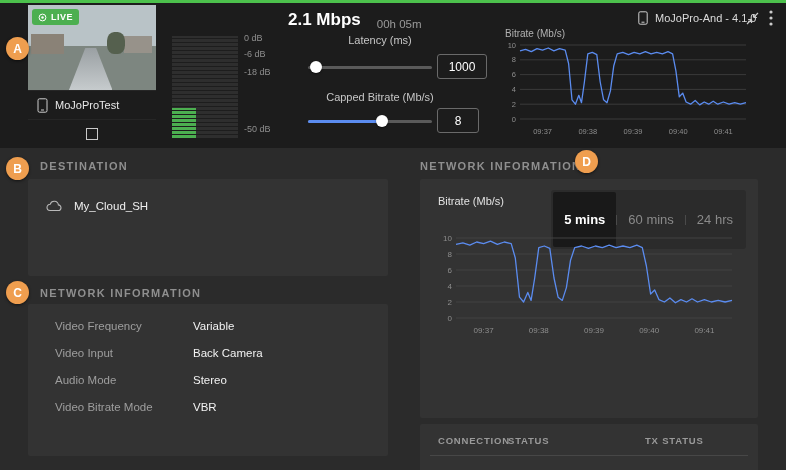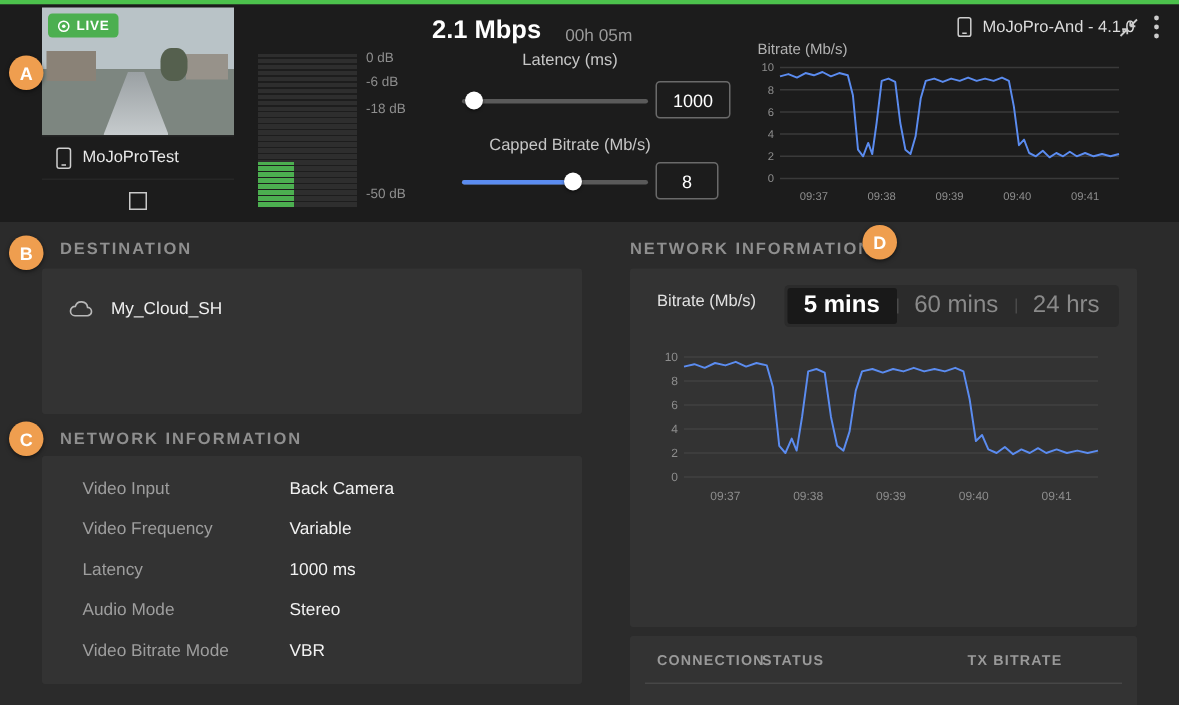--- a/index.html
+++ b/index.html
@@ -73,21 +73,21 @@
   .dest-item{display:flex;align-items:center;gap:12px;height:30px;margin-bottom:8px;color:#efefef;font-size:11.5px;}
 
   .gen-box{left:28px;top:304px;width:360px;height:152px;padding-top:8px;}
   .gen-row{display:flex;align-items:center;height:27px;font-size:11.5px;}
   .gen-row .lbl{width:165px;padding-left:27px;color:#9e9e9e;}
   .gen-row .val{color:#f2f2f2;}
 
   .net-box{left:420px;top:179px;width:338px;height:239px;}
   .nchart-label{position:absolute;left:18px;top:16px;color:#e2e2e2;font-size:11px;}
   .tabs{position:absolute;right:12px;top:11px;display:flex;align-items:center;background:#2b2b2b;border-radius:3px;padding:2px;}
-  .tab{padding:3px 11px;font-size:16px;color:#8a8a8a;border-radius:2px;cursor:pointer;}
+  .tab{padding:20px 11px;font-size:13px;color:#8a8a8a;border-radius:2px;cursor:pointer;}
   .tab.selected{background:#191919;color:#ffffff;font-weight:bold;}
   .tab-sep{width:1px;height:10px;background:#4a4a4a;}
   .nchart{position:absolute;left:12px;top:46px;}
 
   .table-box{left:420px;top:424px;width:338px;height:60px;}
   .tbl-head{position:absolute;top:11px;color:#9a9a9a;font-size:9.5px;font-weight:bold;letter-spacing:.8px;}
   .th0{left:18px}.th1{left:88px}.th2{left:225px}
   .tbl-divider{position:absolute;left:10px;right:10px;top:31px;height:1px;background:#474747;}
 
   
@@ -212,30 +212,26 @@
       <svg width="16" height="12" viewBox="0 0 16 12">
         <path d="M4 10.5 h8 a2.8 2.8 0 0 0 0.4 -5.6 a4.2 4.2 0 0 0 -8.2 -0.6 a3.1 3.1 0 0 0 -0.2 6.2 z" fill="none" stroke="#b9b9b9" stroke-width="1.1"></path>
       </svg>
       <span>My_Cloud_SH</span>
     </div>
   </div>
 
   <div class="section-title t-gen">NETWORK INFORMATION</div>
   <div class="panel gen-box">
     <div class="gen-row">
+      <span class="lbl">Video Frequency</span>
+      <span class="val">Variable</span>
+    </div>
+    <div class="gen-row">
       <span class="lbl">Video Input</span>
       <span class="val">Back Camera</span>
-    </div>
-    <div class="gen-row">
-      <span class="lbl">Video Frequency</span>
-      <span class="val">Variable</span>
-    </div>
-    <div class="gen-row">
-      <span class="lbl">Latency</span>
-      <span class="val">1000 ms</span>
     </div>
     <div class="gen-row">
       <span class="lbl">Audio Mode</span>
       <span class="val">Stereo</span>
     </div>
     <div class="gen-row">
       <span class="lbl">Video Bitrate Mode</span>
       <span class="val">VBR</span>
     </div>
   </div>
@@ -268,21 +264,21 @@
         <text x="162" y="108" text-anchor="middle" fill="#8d8d8d" font-size="8">09:39</text>
         <text x="217.2" y="108" text-anchor="middle" fill="#8d8d8d" font-size="8">09:40</text>
         <text x="272.4" y="108" text-anchor="middle" fill="#8d8d8d" font-size="8">09:41</text>
         <polyline points="24.0,19.4 30.9,17.8 37.8,20.2 44.7,17.0 51.6,18.6 58.5,16.2 65.4,19.4 72.3,17.0 79.2,18.6 83.3,33.0 87.5,72.2 91.6,77.0 95.8,67.4 99.1,75.4 102.7,53.0 106.8,22.6 112.3,21.0 117.8,23.4 122.0,53.0 126.1,72.2 130.3,75.4 134.4,62.6 138.5,35.4 142.7,22.6 149.6,21.0 156.5,23.4 163.4,21.0 170.3,22.6 177.2,20.2 184.1,22.6 191.0,21.0 197.9,22.6 204.8,20.2 210.3,22.6 214.4,41.0 218.6,69.0 222.7,65.0 226.9,74.6 232.4,77.0 237.9,73.0 243.4,77.8 248.9,74.6 254.5,77.0 260.0,73.8 265.5,77.0 272.4,74.6 279.3,77.0 286.2,75.4 293.1,77.0 300.0,75.4" fill="none" stroke="#5b8cf0" stroke-width="1.3" stroke-linejoin="round"></polyline>
       </svg>
   </div>
 
   <div class="panel table-box">
     <span class="tbl-head th0">CONNECTION</span>
     <span class="tbl-head th1">STATUS</span>
-    <span class="tbl-head th2">TX BITRATE</span>
+    <span class="tbl-head th2">TX STATUS</span>
     <div class="tbl-divider"></div>
   </div>
 
   <div class="ann ann-a">A</div>
   <div class="ann ann-b">B</div>
   <div class="ann ann-c">C</div>
   <div class="ann ann-d">D</div>
 </div>
 
 </body></html>

